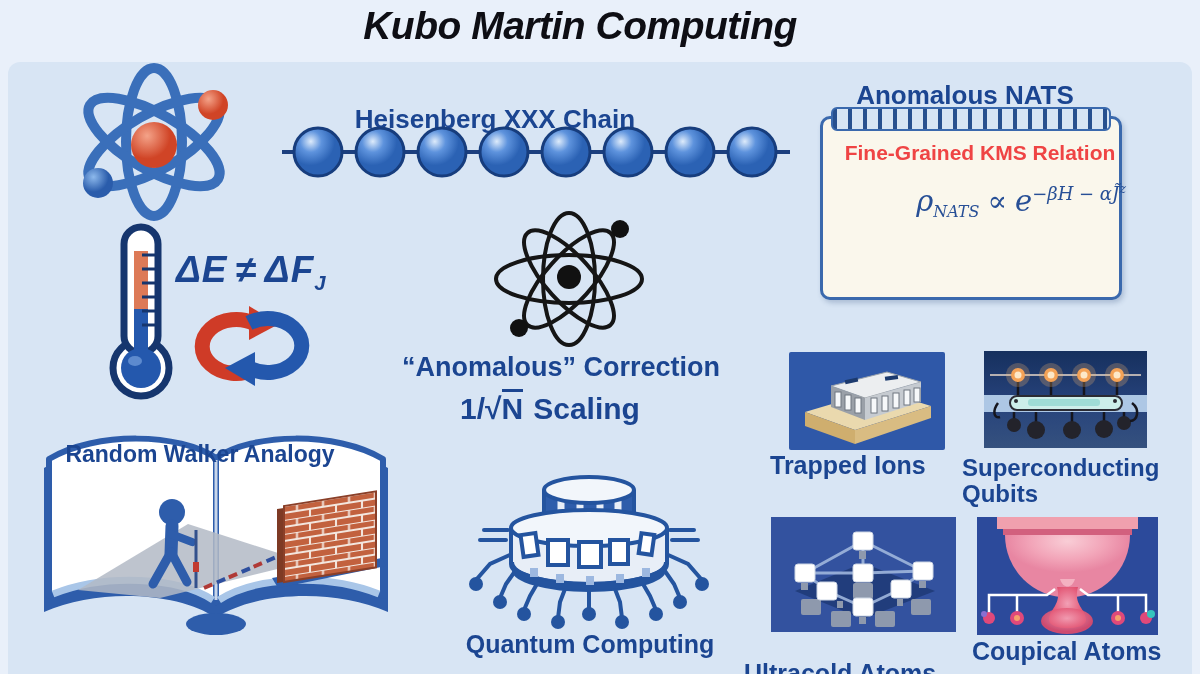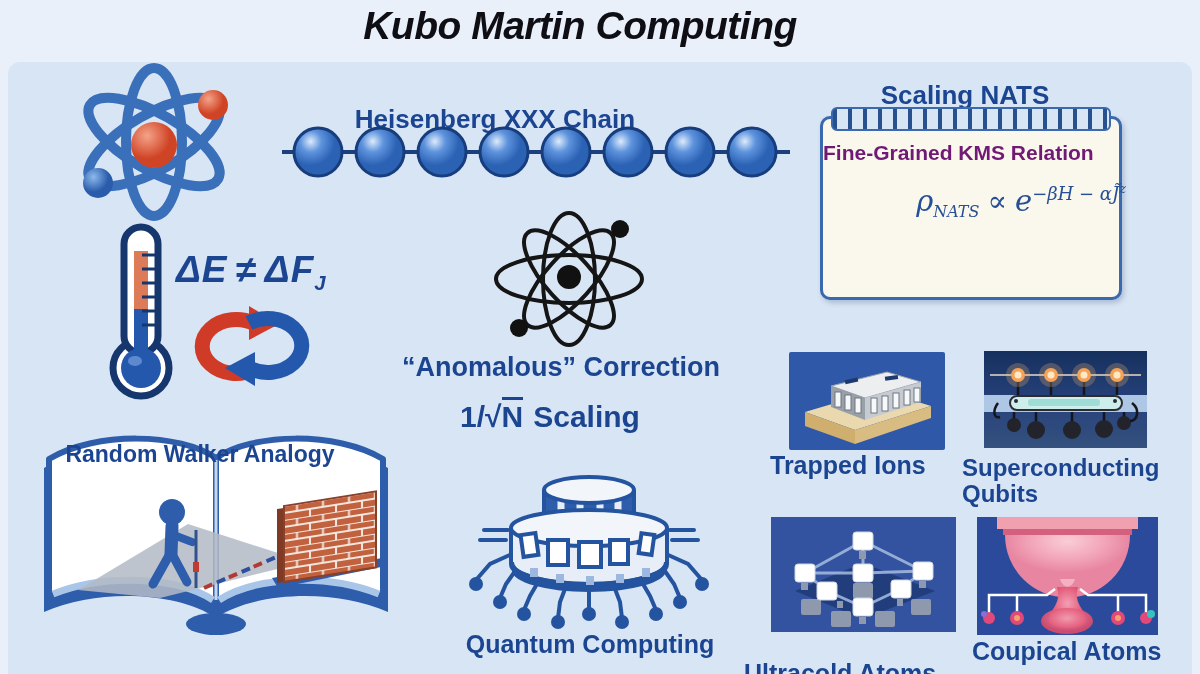--- a/index.html
+++ b/index.html
@@ -27,40 +27,40 @@
     background:#faf7ec;border:3px solid #3a69ad;border-radius:10px;
     box-shadow:2px 3px 5px rgba(40,70,120,.25);
   }
   .spiral{
     position:absolute;top:-12px;left:8px;right:8px;height:20px;
     background-color:#d7e5f4;
     background-image:repeating-linear-gradient(90deg,#27508f 0 4px,transparent 4px 15px);
     border:2px solid #3a69ad;border-radius:6px;
   }
   .note-title{
-    position:absolute;top:22px;left:0;width:100%;
-    font-size:21px;font-weight:bold;color:#701a75;
+    position:absolute;top:22px;left:0;width:100%;text-align:center;
+    font-size:21px;font-weight:bold;color:#ef4444;padding-left:9px;
   }
   .formula{
     position:absolute;top:62px;left:7px;width:100%;text-align:right;
     font-family:"DejaVu Serif",serif;font-style:italic;
     font-size:29px;color:#274f96;
   }
   .formula sub{font-size:.55em;}
   .formula sup{font-size:.62em;}
   .formula .expz{font-size:.72em;vertical-align:super;}
   .formula .propto{margin:0 8px;font-style:normal;}
   .ineq{
     left:176px;top:249px;font-size:37px;font-weight:bold;font-style:italic;
     color:#1b4591;letter-spacing:1px;
   }
   .ineq .neq{margin:0 8px;}
   .ineq sub{font-size:.55em;}
   .anomalous{left:380px;top:352px;width:340px;text-align:right;font-size:27px;}
-  .scaling{left:380px;top:400px;width:340px;text-align:center;font-size:30px;}
+  .scaling{left:380px;top:392px;width:340px;text-align:center;font-size:30px;}
   .scaling .radicand{border-top:3px solid #1b4591;}
   .scaling .suffix{margin-left:10px;}
   .book-label{left:62px;top:441px;width:276px;text-align:center;font-size:23px;}
   .qc-label{left:430px;top:630px;width:320px;text-align:center;font-size:25px;}
   .caption{font-size:25px;line-height:1.08;}
   .cap-trapped{left:770px;top:452px;width:195px;}
   .cap-super{left:962px;top:455px;width:205px;font-size:24px;}
   .cap-ultra{left:744px;top:636px;width:200px;margin-top:24px;}
   .cap-coup{left:972px;top:638px;width:195px;}
 </style>
@@ -104,21 +104,21 @@
   <circle cx="36" cy="29" r="24" fill="url(#sph)" stroke="#173d7d" stroke-width="3"></circle>
   <circle cx="98" cy="29" r="24" fill="url(#sph)" stroke="#173d7d" stroke-width="3"></circle>
   <circle cx="160" cy="29" r="24" fill="url(#sph)" stroke="#173d7d" stroke-width="3"></circle>
   <circle cx="222" cy="29" r="24" fill="url(#sph)" stroke="#173d7d" stroke-width="3"></circle>
   <circle cx="284" cy="29" r="24" fill="url(#sph)" stroke="#173d7d" stroke-width="3"></circle>
   <circle cx="346" cy="29" r="24" fill="url(#sph)" stroke="#173d7d" stroke-width="3"></circle>
   <circle cx="408" cy="29" r="24" fill="url(#sph)" stroke="#173d7d" stroke-width="3"></circle>
   <circle cx="470" cy="29" r="24" fill="url(#sph)" stroke="#173d7d" stroke-width="3"></circle>
 </svg>
 
-<div class="abs blue-label nats-heading">Scaling NATS</div>
+<div class="abs blue-label nats-heading">Anomalous NATS</div>
 
 <div class="abs notepad">
   <div class="spiral"></div>
   <div class="note-title">Fine-Grained KMS Relation</div>
   <div class="formula">
     <span>ρ</span><sub>NATS</sub><span class="propto">∝</span><span>e</span><sup><span>−βH − αJ̃</span><span class="expz">z</span></sup>
   </div>
 </div>
 
 <svg class="abs" style="left:90px;top:221px" width="102" height="180" viewBox="0 0 102 180">

